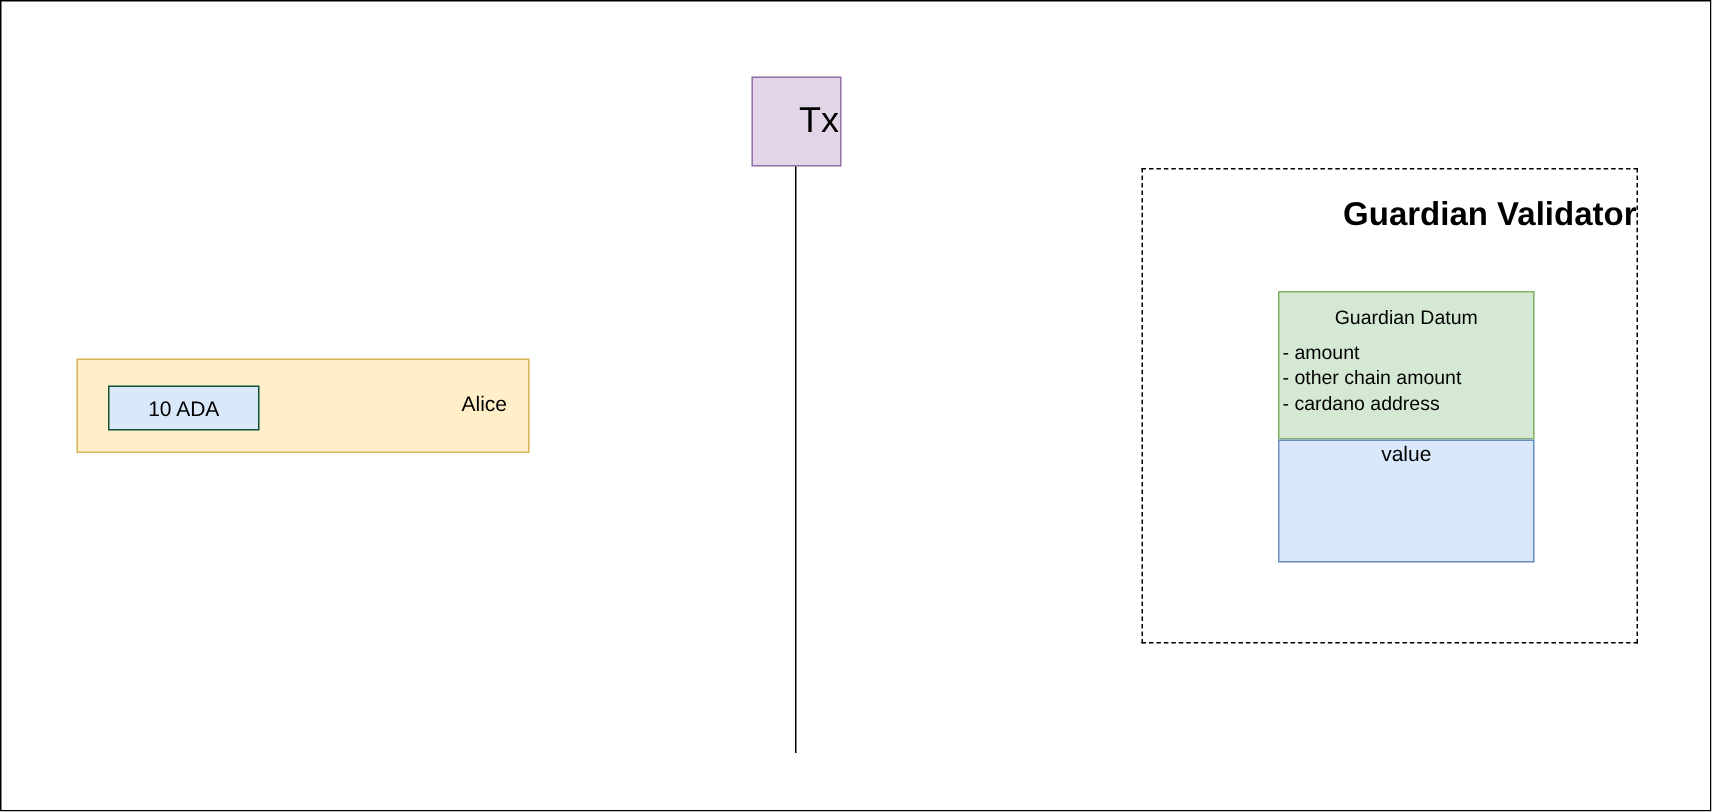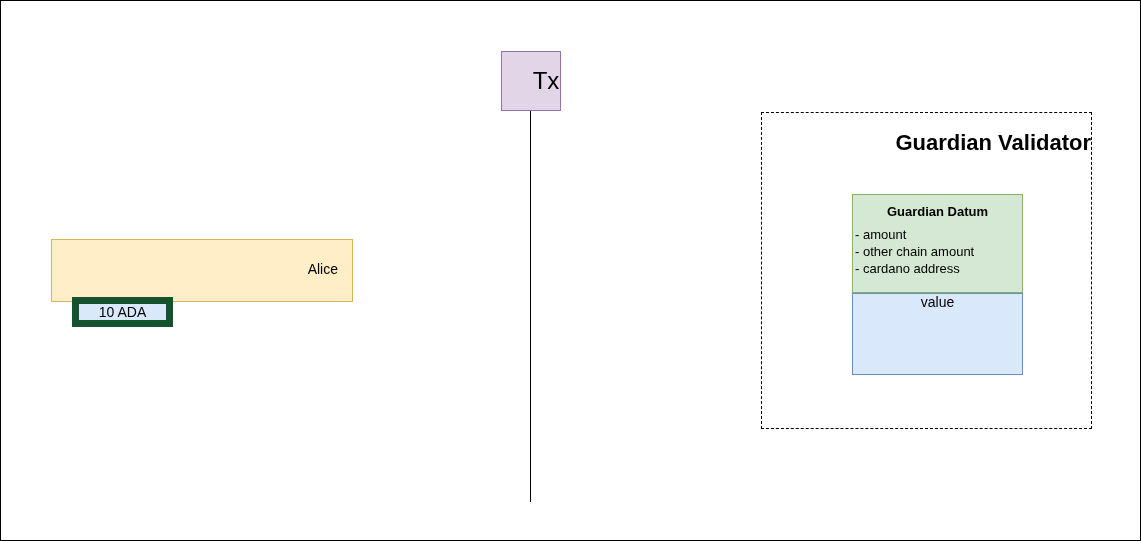--- a/index.html
+++ b/index.html
@@ -70,25 +70,24 @@
     color: #000000;
   }
   #ada-box {
     position: absolute;
     left: 20px;
     top: 17px;
     width: 101px;
     height: 30px;
     box-sizing: border-box;
     background: #dae8fc;
-    border: 7px solid #14532d;
+    border: 1px solid #14532d;
     display: flex;
     align-items: center;
     justify-content: center;
-    margin-top: 40px;
   }
   #ada-label {
     font-size: 14px;
     color: #000000;
   }
 
   
   #guardian-validator {
     position: absolute;
     left: 760px;
@@ -125,21 +124,21 @@
     width: 171px;
     height: 99px;
     box-sizing: border-box;
     background: #d5e8d4;
     border: 1px solid #82b366;
   }
   #datum-title {
     margin-top: 9px;
     text-align: center;
     font-size: 13px;
-    font-weight: bold;
+    font-weight: normal;
     color: #000000;
   }
   #datum-fields {
     margin: 7px 0 0 2px;
     font-size: 13px;
     line-height: 17px;
     color: #000000;
   }
   #datum-fields div {
     white-space: nowrap;

